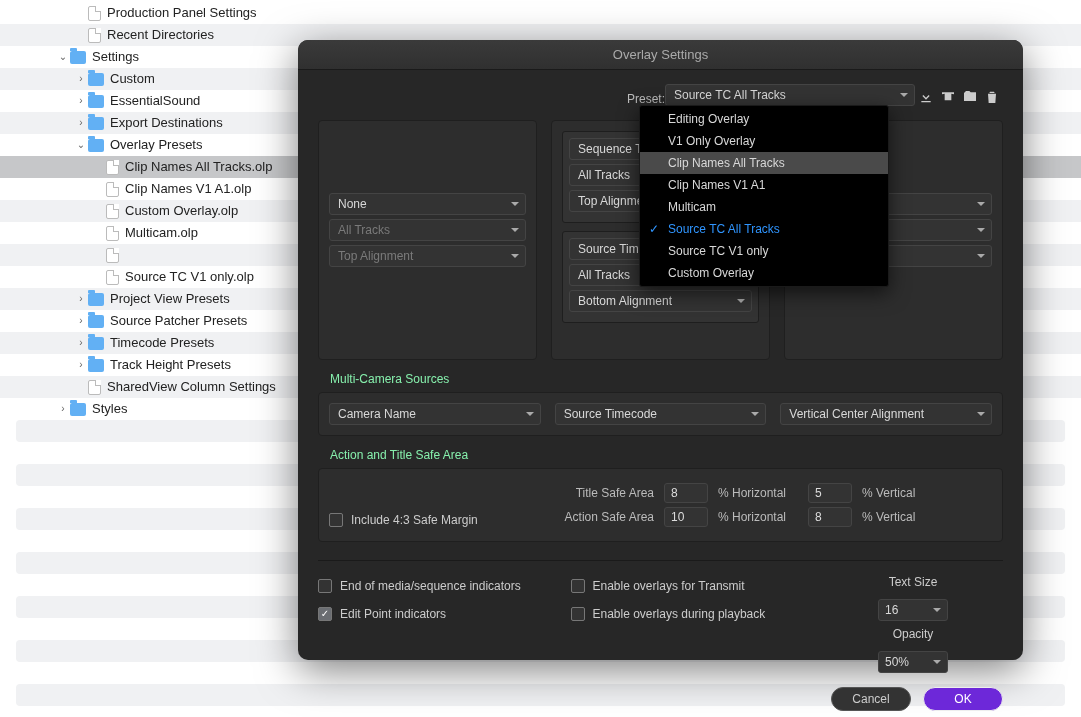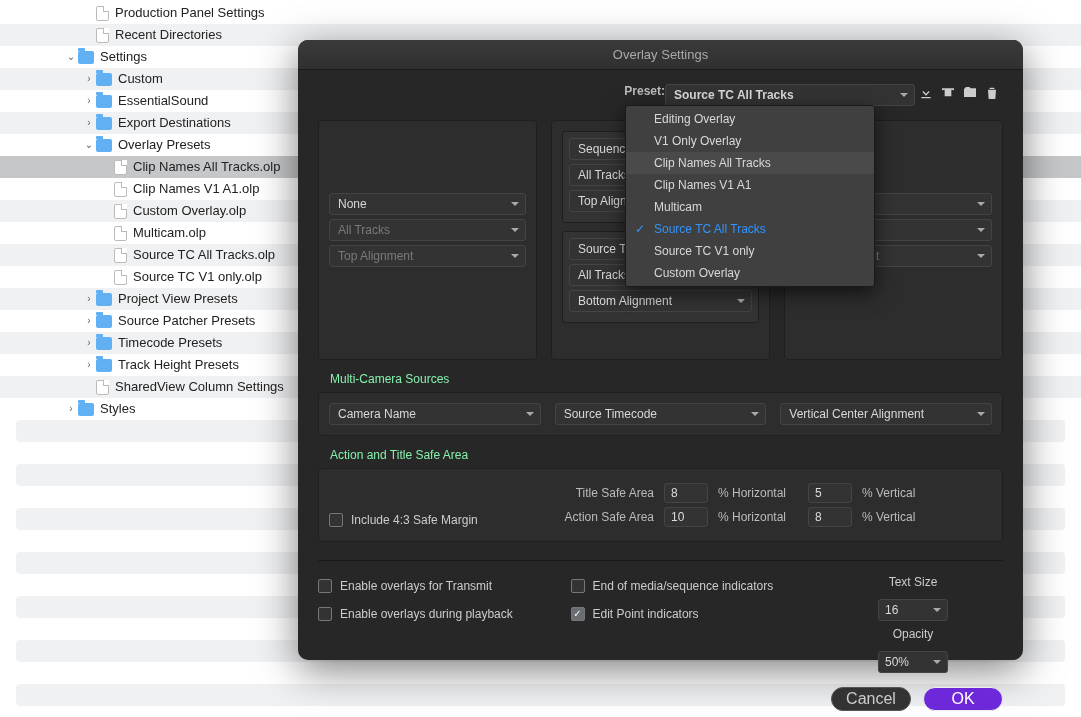--- a/index.html
+++ b/index.html
@@ -1,37 +1,37 @@
 <!DOCTYPE html>
 <html><head>
 <meta charset="utf-8">
 <style>
 * { box-sizing: border-box; margin: 0; padding: 0; font-family: -apple-system, "Segoe UI", Arial, sans-serif; }
 body { background: #fff; color: #333; font-size: 13px; width: 1081px; height: 717px; overflow: hidden; position: relative; }
 
 
 .tree { position: absolute; left: 0; top: 0; width: 1081px; padding-top: 2px; }
-.row { display: flex; align-items: center; height: 22px; line-height: 22px; padding-left: 16px; }
+.row { display: flex; align-items: center; height: 22px; line-height: 22px; padding-left: 8px; }
 .row.odd { background: #f0f1f3; }
 .row.even { background: #fff; }
 .row.selected { background: #c6c7c9; }
 .indent { display: inline-block; }
 .disclosure { width: 14px; text-align: center; color: #666; font-size: 10px; user-select: none; }
 .icon-folder { width: 16px; height: 13px; background: #62b0f4; border-radius: 2px; position: relative; margin-right: 6px; flex-shrink:0; }
 .icon-folder::before { content:""; position:absolute; top:-3px; left:0; width:7px; height:3px; background:#62b0f4; border-radius:1px 1px 0 0; }
 .icon-file { width: 13px; height: 15px; background:#fff; border:1px solid #bbb; border-radius:2px; margin-right:6px; position:relative; flex-shrink:0;}
 .icon-file::before{content:"";position:absolute;right:-1px;top:-1px;width:5px;height:5px;background:#fff;border-left:1px solid #bbb;border-bottom:1px solid #bbb;}
 .tree-label { color:#222; }
 
 
 .dialog { position:absolute; left:298px; top:40px; width:725px; height:620px; background:#272727; border-radius:10px; box-shadow:0 10px 40px rgba(0,0,0,.5); color:#ccc; font-size:12px; }
 .dialog-title { text-align:center; height:30px; line-height:30px; font-size:13px; color:#aaa; background:linear-gradient(#3a3a3a,#303030); border-radius:10px 10px 0 0; border-bottom:1px solid #1a1a1a; }
 .dialog-body { padding:14px 20px 0 20px; }
 
-.toprow { display:flex; align-items:flex-start; margin-bottom:14px;font-weight:bold; }
+.toprow { display:flex; align-items:flex-end; margin-bottom:14px; }
 .toprow-label { color:#bbb; margin-left:auto; }
 .preset-sel { width:250px; }
 .icon-btn { width:22px; height:18px; color:#ddd; display:inline-flex; align-items:center; justify-content:center; }
 .icon-btn svg{width:18px;height:16px;fill:#ccc;}
 
 .sel { background:#333; border:1px solid #444; color:#d8d8d8; height:22px; border-radius:3px; padding:0 20px 0 8px; position:relative; font-size:12px; display:flex; align-items:center; }
 .sel::after{content:"";position:absolute;right:6px;top:8px;border:4px solid transparent;border-top-color:#aaa;}
 .sel.dim{color:#7a7a7a;}
 .txt-in { background:#333;border:1px solid #444;color:#ddd;height:20px;width:44px;border-radius:3px;padding:0 6px;font-size:12px; text-align:left;}
 
@@ -52,25 +52,25 @@
 .checkbox{width:14px;height:14px;border:1px solid #777;border-radius:2px;background:#333;display:inline-flex;align-items:center;justify-content:center;}
 .checkbox.checked{background:#6a6d72;}
 .checkbox.checked::after{content:"✓";color:#fff;font-size:10px;line-height:1;}
 
 .bottom{display:grid;grid-template-columns:1fr 1fr 180px;gap:10px;margin-top:18px;border-top:1px solid #1a1a1a;padding-top:14px;}
 .bottom .col{display:flex;flex-direction:column;gap:6px;}
 .kv{display:flex;align-items:center;justify-content:flex-end;gap:10px;flex-direction:column;}
 .kv .sel{width:70px;padding-left:6px;}
 
 .footer{display:flex;justify-content:flex-end;gap:12px;padding:14px 20px 14px 0;}
-.btn{width:80px;height:24px;border-radius:12px;background:#333;color:#ccc;border:1px solid #555;font-size:16px;}
+.btn{width:80px;height:24px;border-radius:12px;background:#333;color:#ccc;border:1px solid #555;font-size:12px;}
 .btn.primary{background:#6d28d9;border:1.5px solid #eee;color:#fff;}
 
 
-.menu{position:absolute;left:327px;top:65px;width:250px;background:#404040;border:1px solid #1a1a1a;border-radius:3px;box-shadow:0 6px 20px rgba(0,0,0,.6);padding:2px 0;z-index:50;}
+.menu{position:absolute;left:341px;top:65px;width:250px;background:#000000;border:1px solid #1a1a1a;border-radius:3px;box-shadow:0 6px 20px rgba(0,0,0,.6);padding:2px 0;z-index:50;}
 .menu-item{height:22px;line-height:22px;padding:0 10px 0 28px;color:#d8d8d8;position:relative;font-size:12px;}
 .menu-item.hover{background:#4a4a4a;}
 .menu-item.sel-item{color:#2f95ff;}
 .menu-item.sel-item::before{content:"✓";position:absolute;left:9px;color:#2f95ff;}
 
 .safe-block{background:#2d2d2d;border:1px solid #1f1f1f;border-radius:4px;padding:10px;display:flex;align-items:flex-end;}
 .safe-block .left{flex:0 0 220px;}
 .safe-block .right{flex:1;}
 </style>
 </head>
@@ -140,21 +140,20 @@
     <div class="row even">
       <span class="indent" style="width: 84px;"></span>
       <span class="disclosure"></span>
       <span class="icon-file"></span>
       <span class="tree-label">Multicam.olp</span>
     </div>
     <div class="row odd">
       <span class="indent" style="width: 84px;"></span>
       <span class="disclosure"></span>
       <span class="icon-file"></span>
-      <span class="tree-label">Source TC All Tracks.olp</span>
     </div>
     <div class="row even">
       <span class="indent" style="width: 84px;"></span>
       <span class="disclosure"></span>
       <span class="icon-file"></span>
       <span class="tree-label">Source TC V1 only.olp</span>
     </div>
     <div class="row odd">
       <span class="indent" style="width: 66px;"></span>
       <span class="disclosure">›</span>
@@ -320,35 +319,35 @@
           <input class="txt-in" value="8" style="">
           <span class="safe-unit">% Vertical</span>
         </div>
       </div>
     </div>
 
     <div class="bottom">
       <div class="col">
         <div class="check">
             <span class="checkbox"></span>
+            <span>End of media/sequence indicators</span>
+          </div>
+        <div class="check">
+            <span class="checkbox checked"></span>
+            <span>Edit Point indicators</span>
+          </div>
+      </div>
+      <div class="col">
+        <div class="check">
+            <span class="checkbox"></span>
             <span>Enable overlays for Transmit</span>
           </div>
         <div class="check">
             <span class="checkbox"></span>
             <span>Enable overlays during playback</span>
-          </div>
-      </div>
-      <div class="col">
-        <div class="check">
-            <span class="checkbox"></span>
-            <span>End of media/sequence indicators</span>
-          </div>
-        <div class="check">
-            <span class="checkbox checked"></span>
-            <span>Edit Point indicators</span>
           </div>
       </div>
       <div class="col">
         <div class="kv">
             <span>Text Size</span>
             <div class="sel">
               <span>16</span>
             </div>
           </div>
         <div class="kv">

